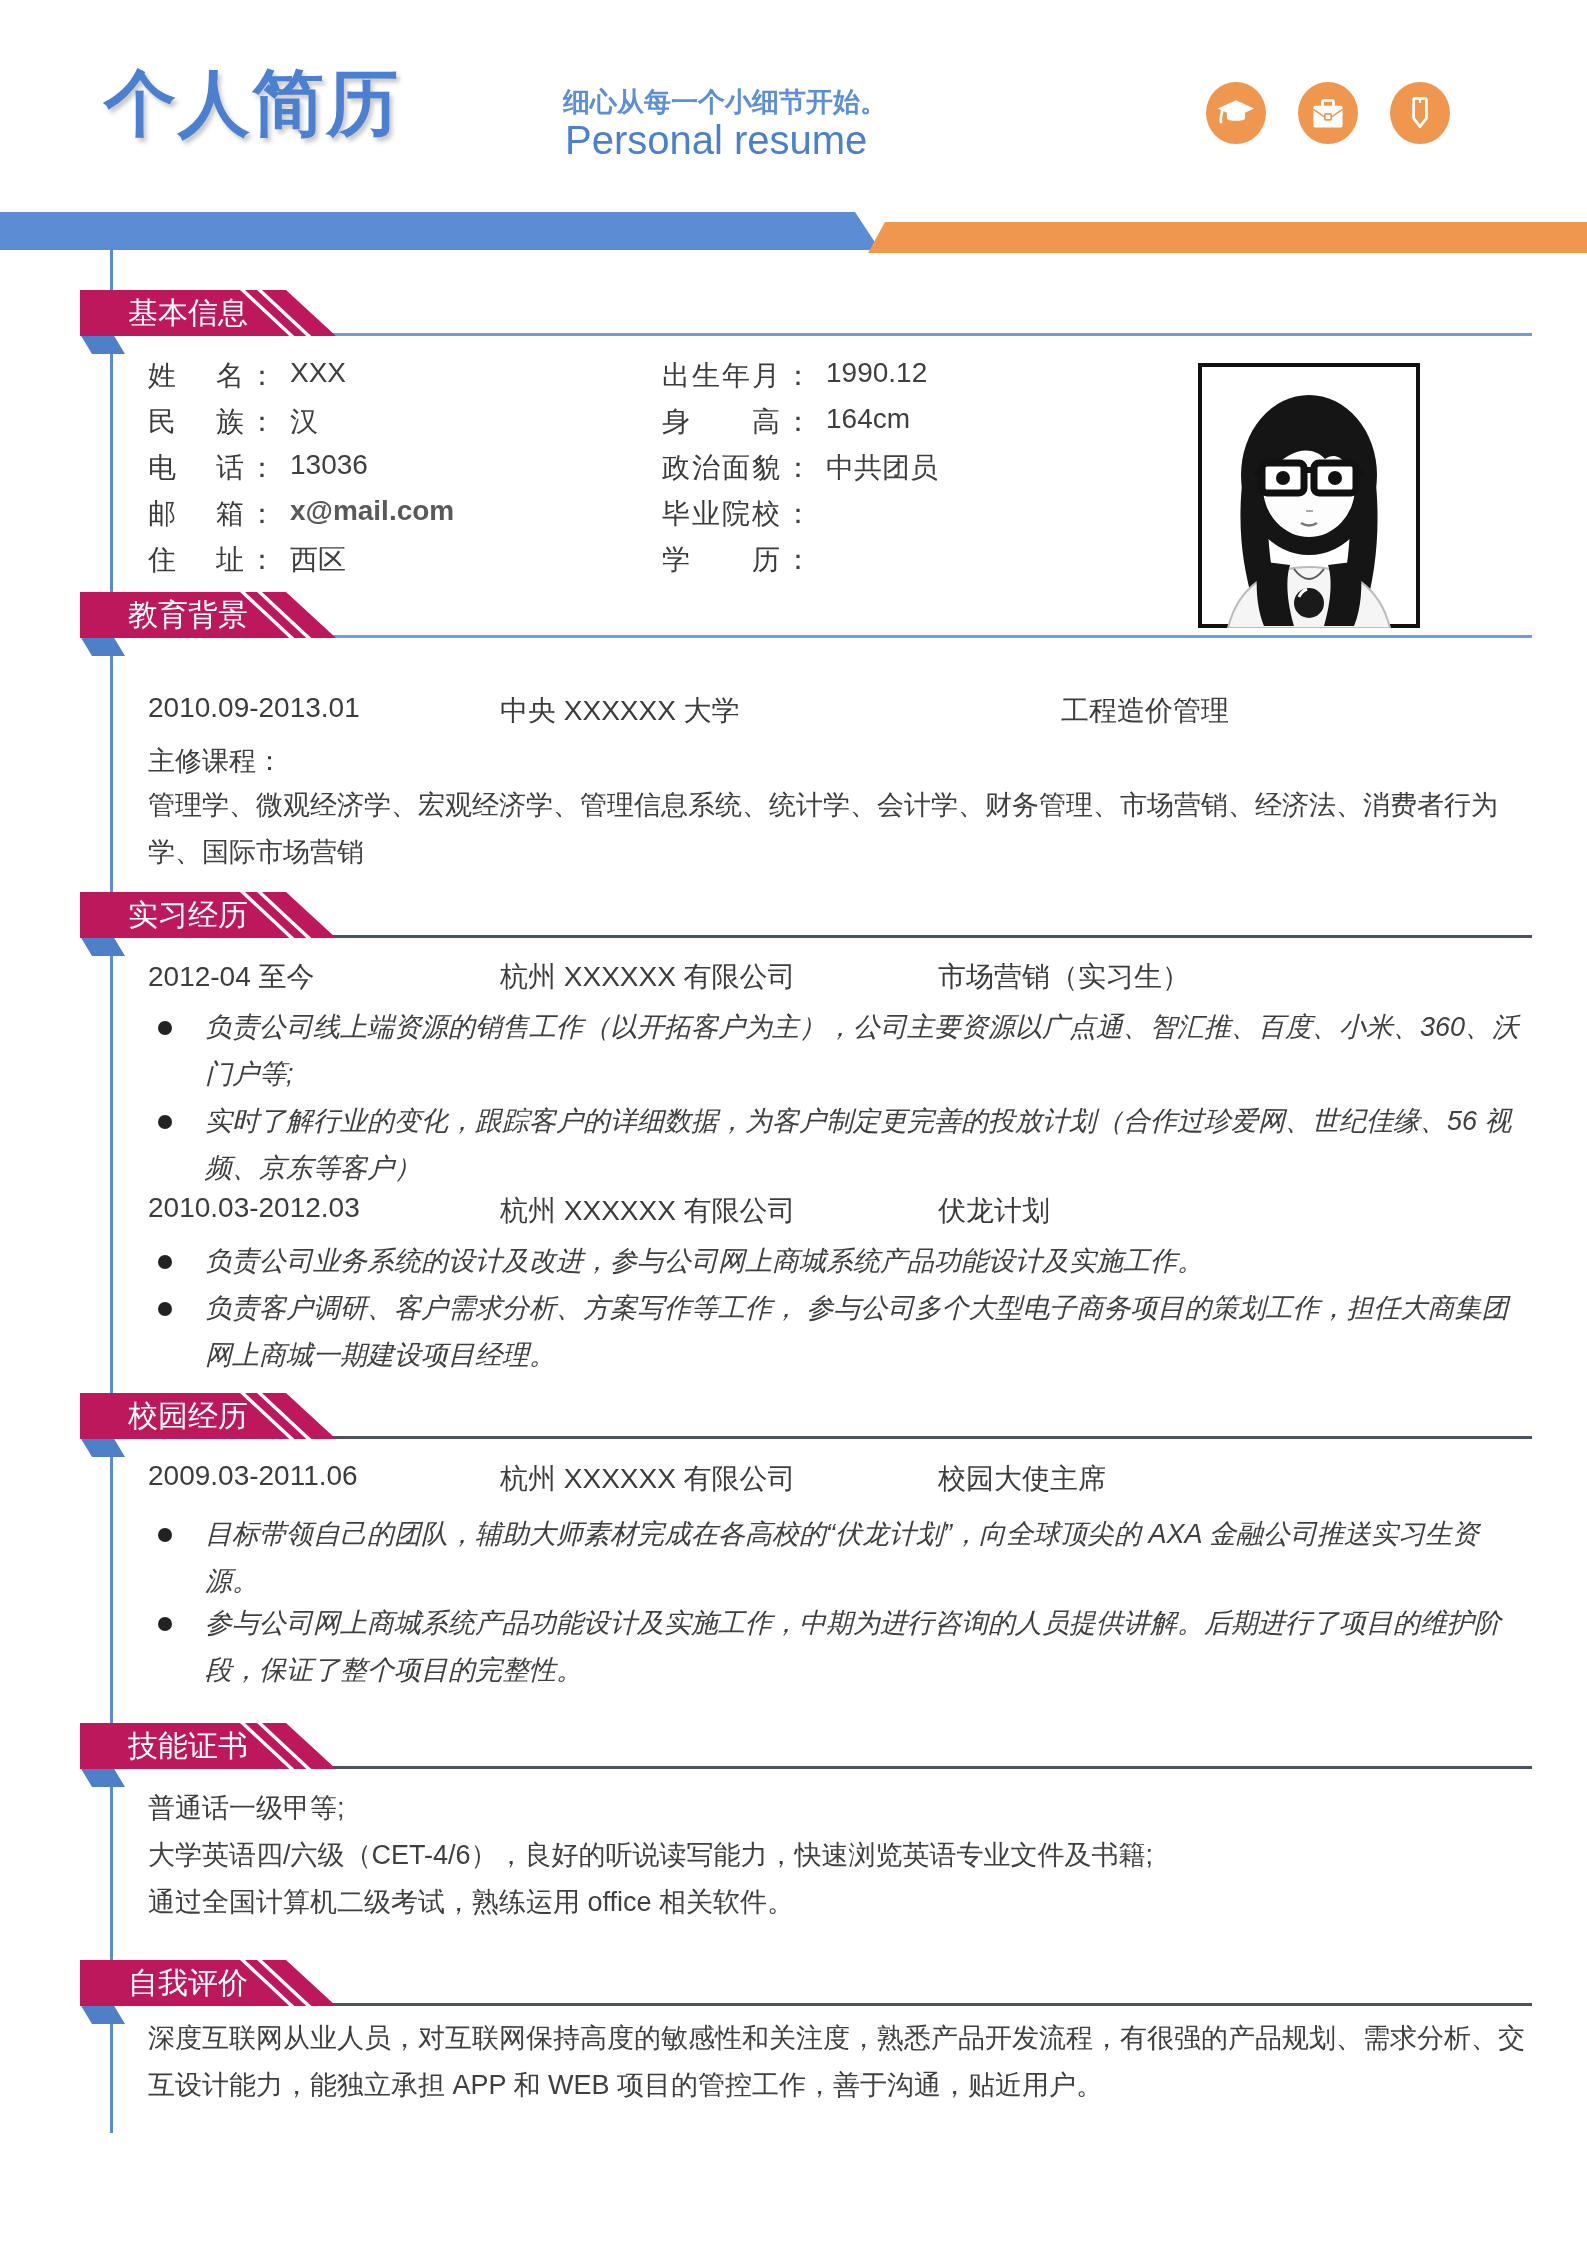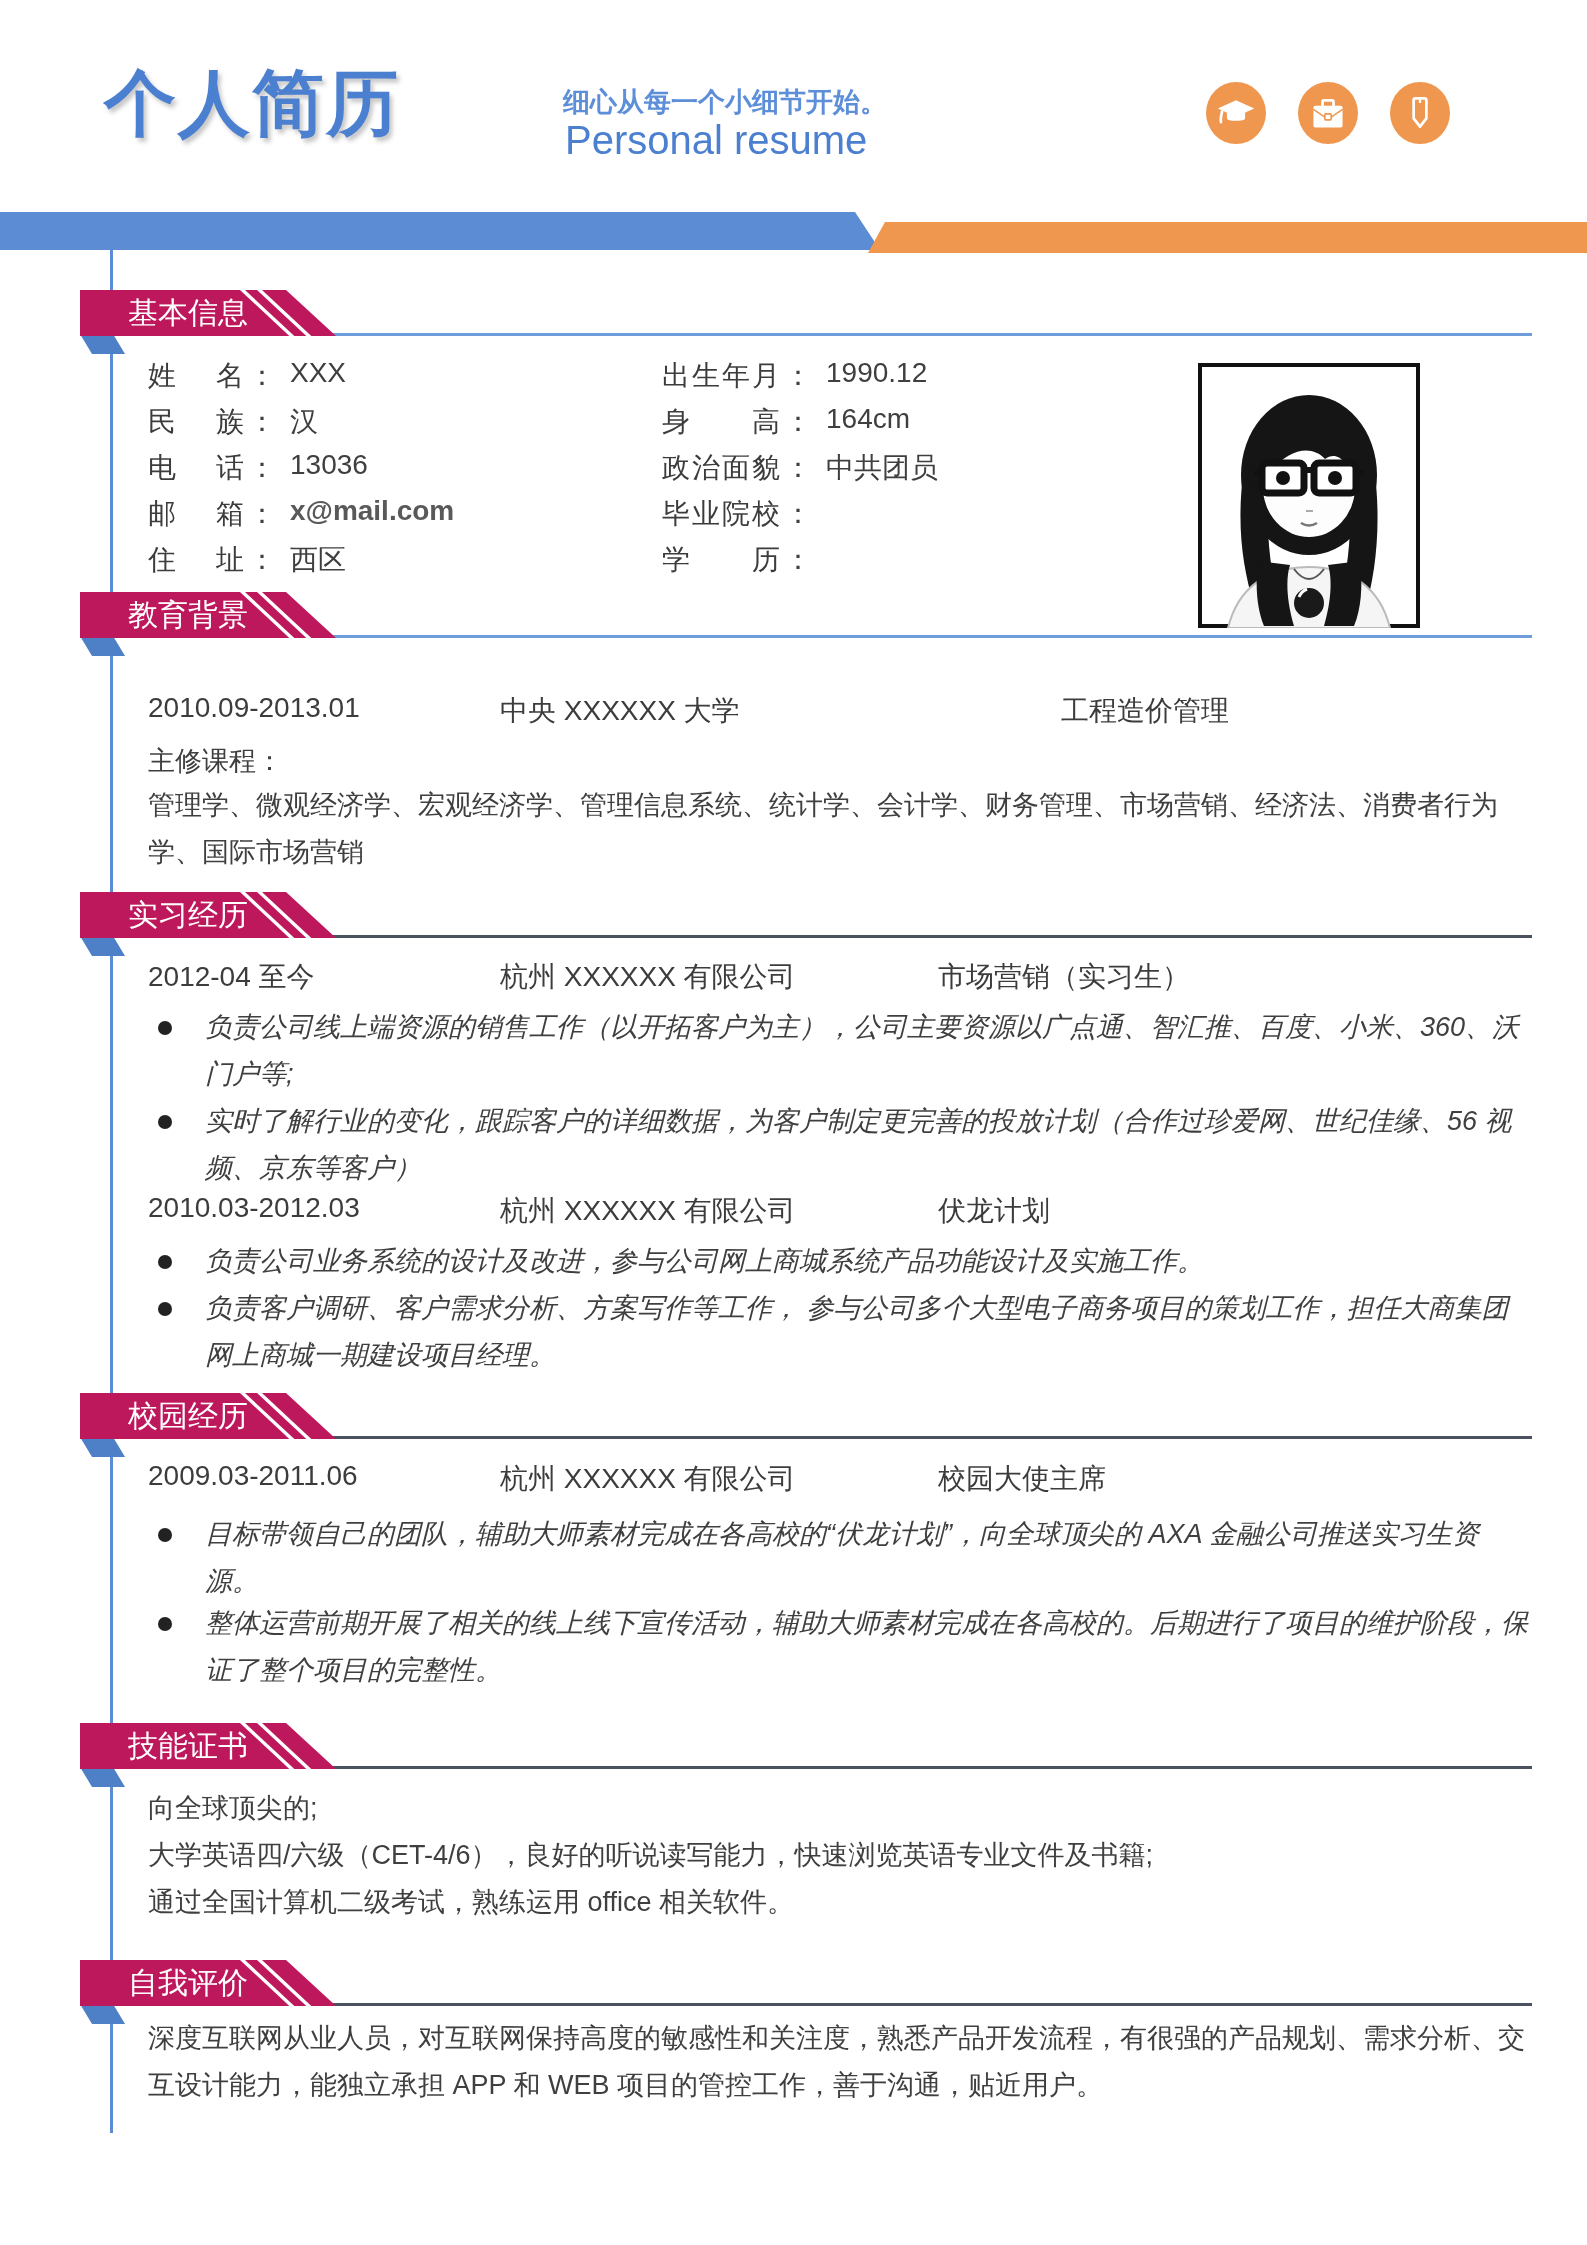--- a/index.html
+++ b/index.html
@@ -256,33 +256,33 @@
       <span class="c1">2009.03-2011.06</span>
       <span class="c2">杭州 XXXXXX 有限公司</span>
       <span class="c3">校园大使主席</span>
     </div>
     <div class="bullet" style="top:118px;">
       <span class="dot"></span>
       <span>目标带领自己的团队，辅助大师素材完成在各高校的“伏龙计划”，向全球顶尖的 AXA 金融公司推送实习生资源。</span>
     </div>
     <div class="bullet" style="top:207px;">
       <span class="dot"></span>
-      <span>整体运营前期开展了相关的线上线下宣传活动，辅助大师素材完成在各高校的。后期进行了项目的维护阶段，保证了整个项目的完整性。</span>
+      <span>参与公司网上商城系统产品功能设计及实施工作，中期为进行咨询的人员提供讲解。后期进行了项目的维护阶段，保证了整个项目的完整性。</span>
     </div>
   </div>
 
   <div class="section" style="top:1723px;height:237px;">
     <div class="sec-line u-dark"></div>
     <div class="fold"></div>
     <div class="banner">
       <span class="txt">技能证书</span>
       <span class="stripe st1"></span>
       <span class="stripe st2"></span>
     </div>
-    <div class="plain-line" style="top:62px;">向全球顶尖的;</div>
+    <div class="plain-line" style="top:62px;">普通话一级甲等;</div>
     <div class="plain-line" style="top:109px;">大学英语四/六级（CET-4/6），良好的听说读写能力，快速浏览英语专业文件及书籍;</div>
     <div class="plain-line" style="top:156px;">通过全国计算机二级考试，熟练运用 office 相关软件。</div>
   </div>
 
   <div class="section" style="top:1960px;height:200px;">
     <div class="sec-line u-dark"></div>
     <div class="fold"></div>
     <div class="banner">
       <span class="txt">自我评价</span>
       <span class="stripe st1"></span>

